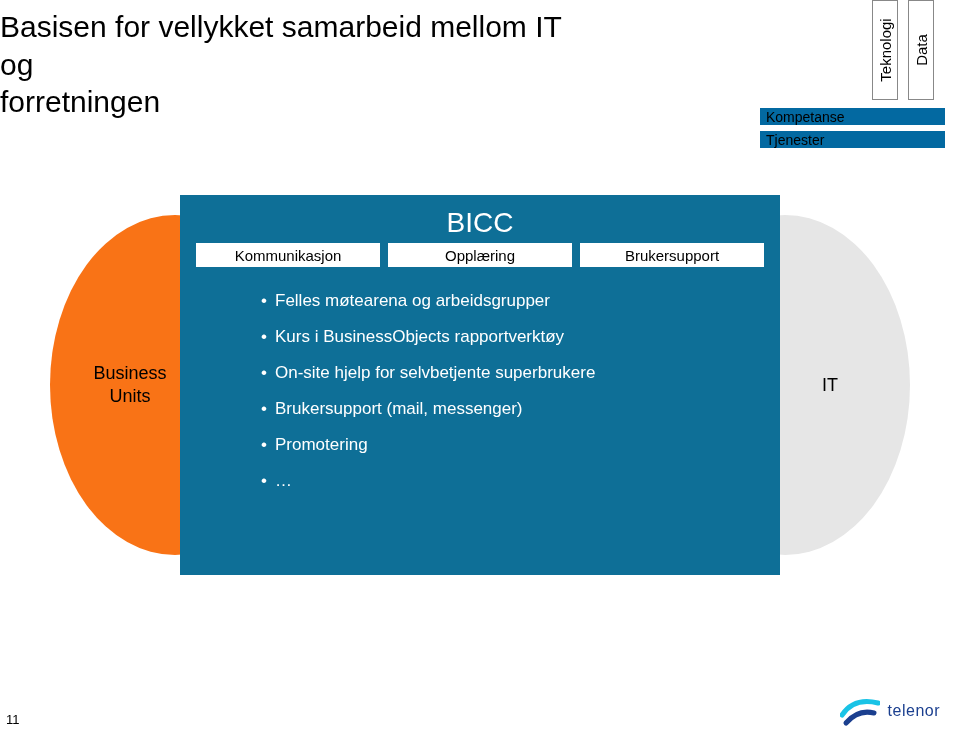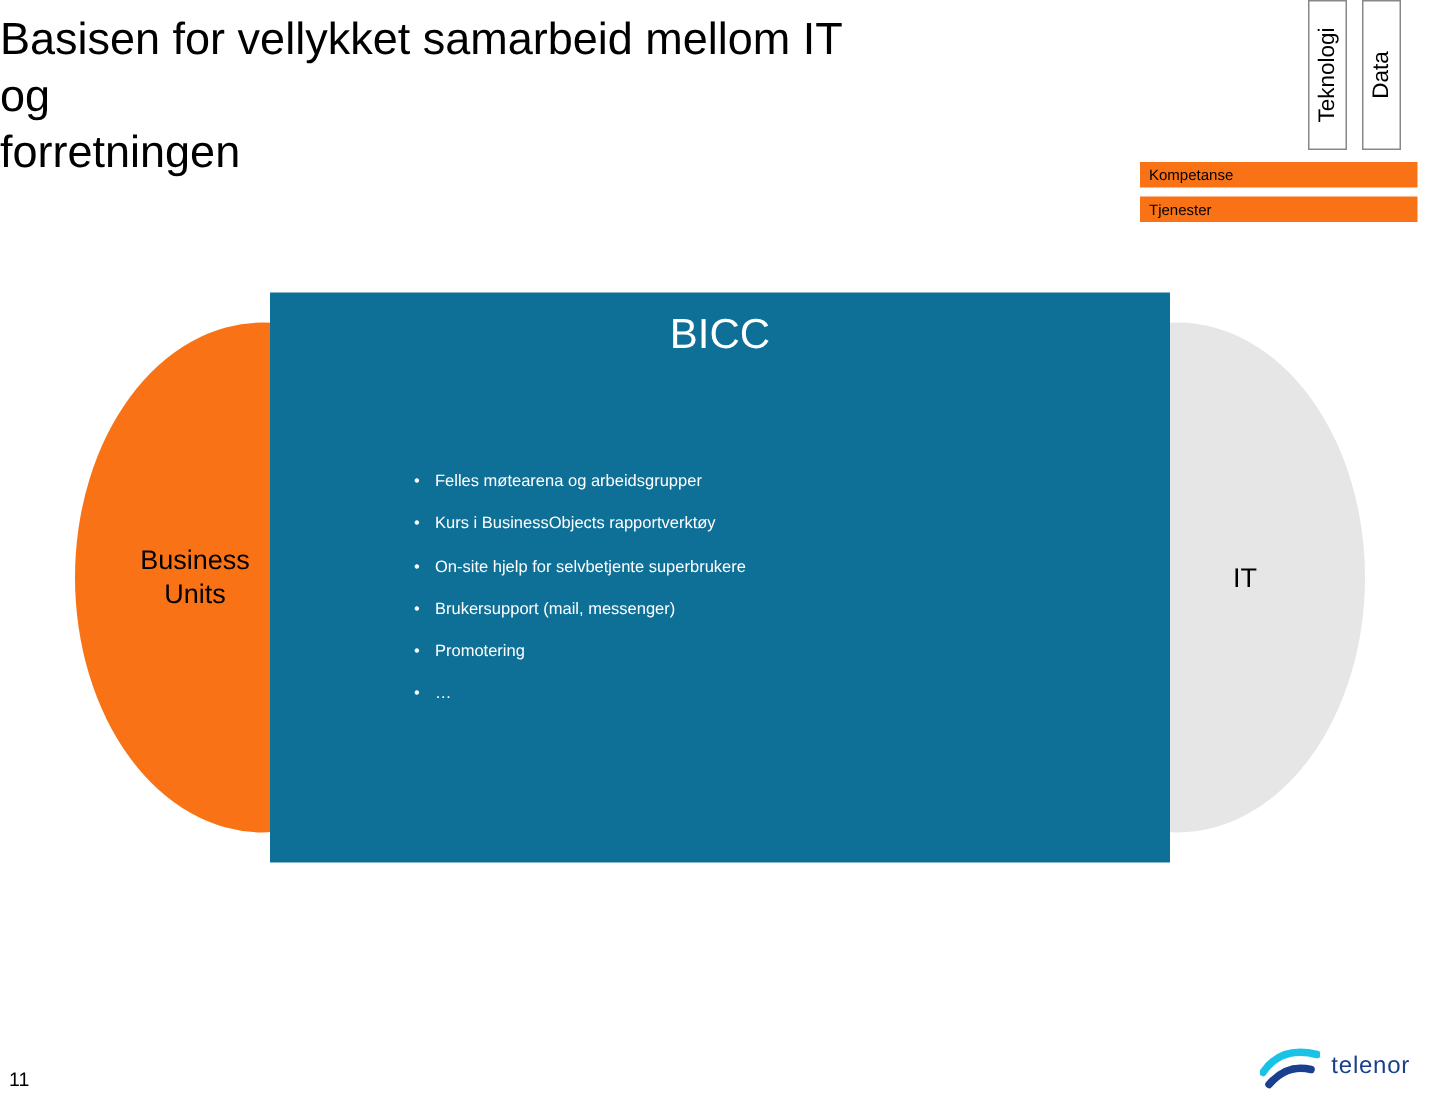--- a/index.html
+++ b/index.html
@@ -39,22 +39,22 @@
     left: 50%;
     top: 50%;
     transform: translate(-50%, -50%) rotate(-90deg);
     transform-origin: center;
     font-size: 15px;
     white-space: nowrap;
   }
   .hbar {
     position: absolute;
     height: 17px;
-    background: #f97316;
-    font-size: 10px;
+    background: #0369a1;
+    font-size: 14px;
     padding-left: 6px;
     line-height: 19px;
     box-sizing: border-box;
   }
 
   
   .diagram {
     position: absolute;
     left: 60px;
     top: 195px;
@@ -126,27 +126,26 @@
     background: #fff;
     color: #000;
     font-size: 15px;
     display: flex;
     align-items: center;
     justify-content: center;
   }
 
   .bullets {
     position: absolute;
-    left: 96px;
+    left: 81px;
     right: 50px;
     top: 95px;
     color: #fff;
-    font-size: 11px;
+    font-size: 17px;
     line-height: 1.3;
-    margin-top: 24px;
   }
   .bullets .b {
     margin-bottom: 14px;
     padding-left: 14px;
     position: relative;
   }
   .bullets .b::before {
     content: "•";
     position: absolute;
     left: 0;
@@ -205,20 +204,25 @@
     <div class="elabel" style="white-space:pre-line;">Business
 Units</div>
   </div>
 
   <div class="ellipse right">
     <div class="elabel">IT</div>
   </div>
 
   <div class="center-block" style="background: rgb(14, 111, 151);">
     <div class="bicc-title">BICC</div>
+    <div class="bicc-row">
+      <div class="bicc-cell">Kommunikasjon</div>
+      <div class="bicc-cell">Opplæring</div>
+      <div class="bicc-cell">Brukersupport</div>
+    </div>
     <div class="bullets">
       <div class="b">Felles møtearena og arbeidsgrupper</div>
       <div class="b">Kurs i BusinessObjects rapportverktøy</div>
       <div class="b">On-site hjelp for selvbetjente superbrukere</div>
       <div class="b">Brukersupport (mail, messenger)</div>
       <div class="b">Promotering</div>
       <div class="b">…</div>
     </div>
   </div>
 

